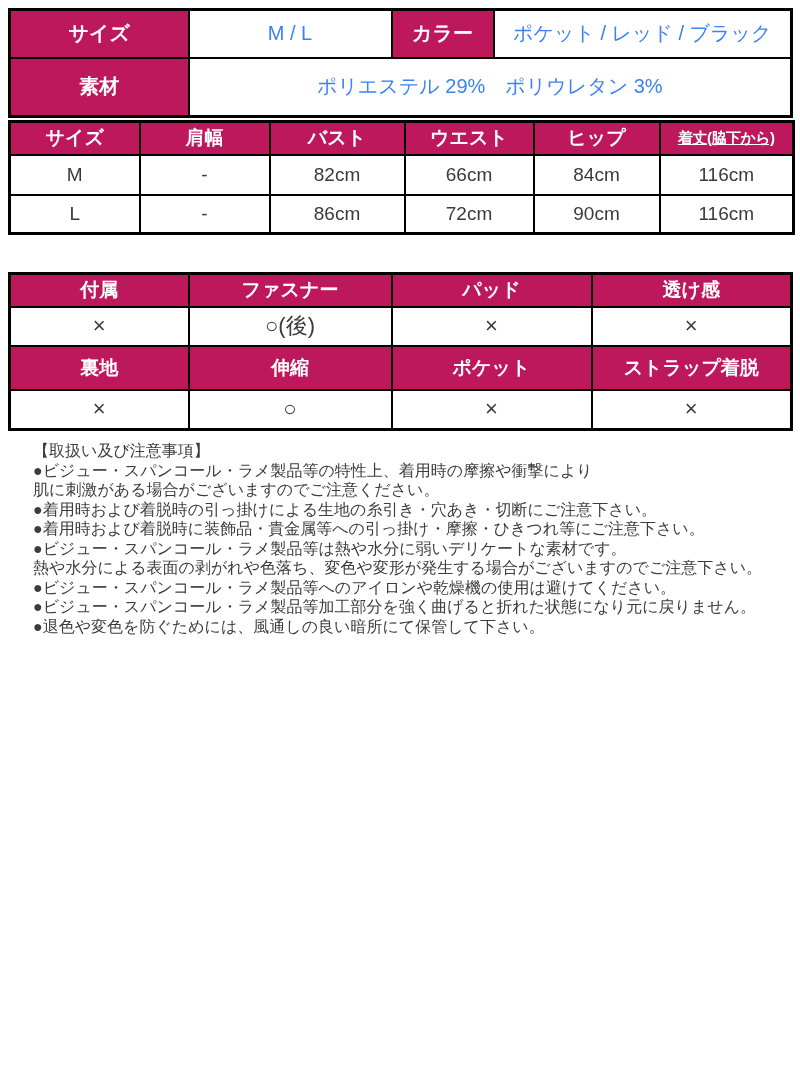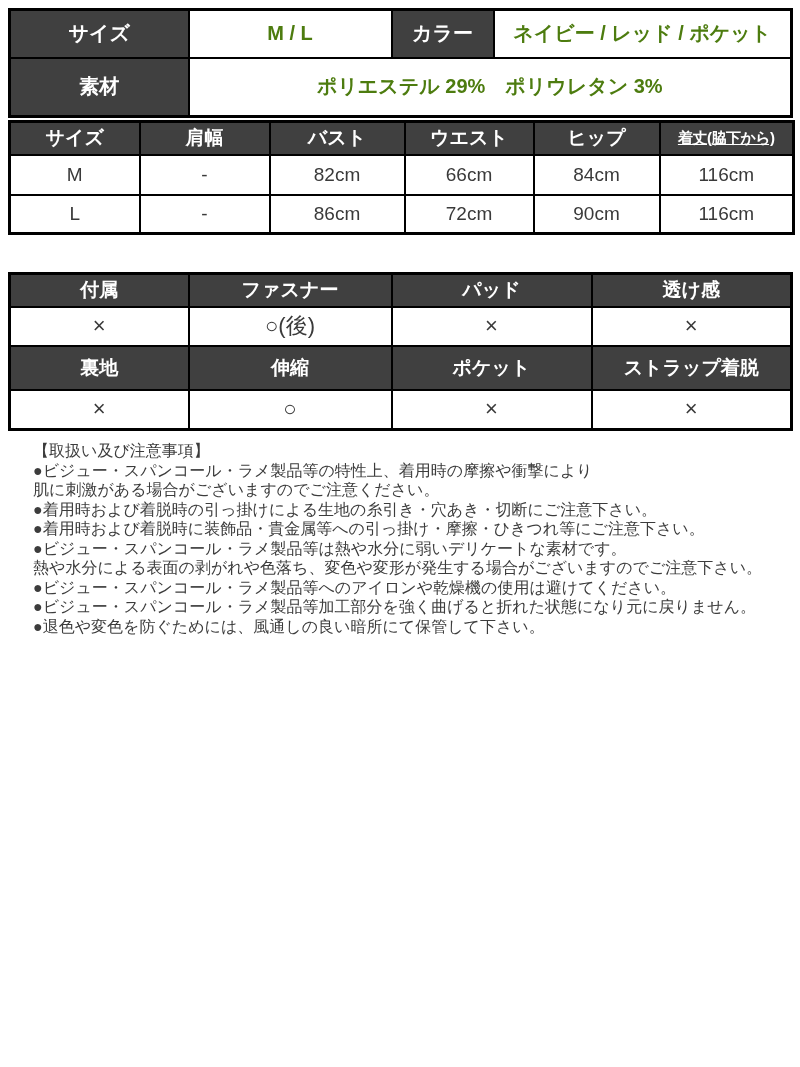--- a/index.html
+++ b/index.html
@@ -9,23 +9,23 @@
     overflow:hidden;
   }
   table.t{
     position:absolute;border-collapse:collapse;table-layout:fixed;
     border:3px solid #000000;
   }
   table.t th,table.t td{
     border:2px solid #000000;text-align:center;vertical-align:middle;
     padding:0;overflow:hidden;white-space:nowrap;
   }
-  th.h{background:#404040;color:#ffffff;font-weight:bold;}
+  th.h{background:#be185d;color:#ffffff;font-weight:bold;}
   .t1{left:8px;top:8px;width:782px;font-size:20px;}
-  .t1 td{font-weight:bold;color:#4d7c0f;}
+  .t1 td{font-weight:normal;color:#3b82f6;}
   .t2{left:8px;top:120px;width:784px;font-size:19px;}
   .t2 td{color:#3a3a3a;}
   .t2 th.small{font-size:15px;letter-spacing:-0.5px;text-decoration:underline;}
   .t3{left:8px;top:266px;width:782px;margin-top:6px;}
   .t3 th{font-size:19px;}
   .t3 td{font-size:22px;color:#3a3a3a;}
   .notes{
     position:absolute;left:33px;top:441px;width:745px;
     font-size:16px;line-height:19.5px;color:#3c3c3c;
   }
@@ -41,21 +41,21 @@
       <col style="width:179px">
         <col style="width:203px">
       <col style="width:102px">
         <col style="width:298px">
     </colgroup>
     <tbody>
         <tr style="height:48px">
       <th class="h">サイズ</th>
       <td>M / L</td>
       <th class="h">カラー</th>
-      <td>ネイビー / レッド / ポケット</td>
+      <td>ポケット / レッド / ブラック</td>
     </tr>
     <tr style="height:59px">
       <th class="h">素材</th>
       <td colspan="3">ポリエステル 29%　ポリウレタン 3%</td>
     </tr>
   </tbody>
     </table>
 
   <table class="t t2">
     <colgroup>

